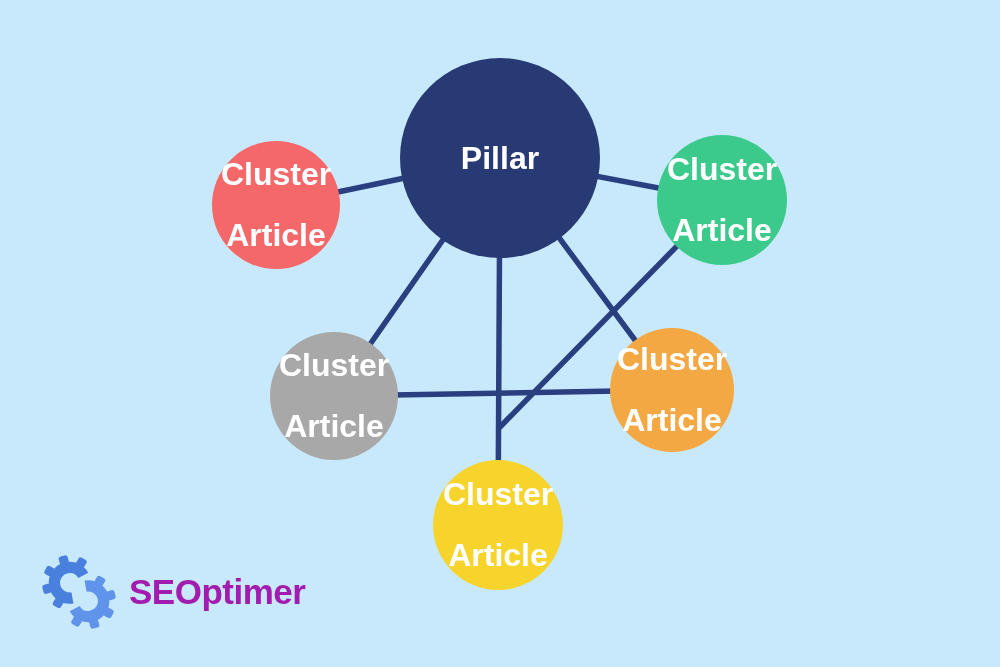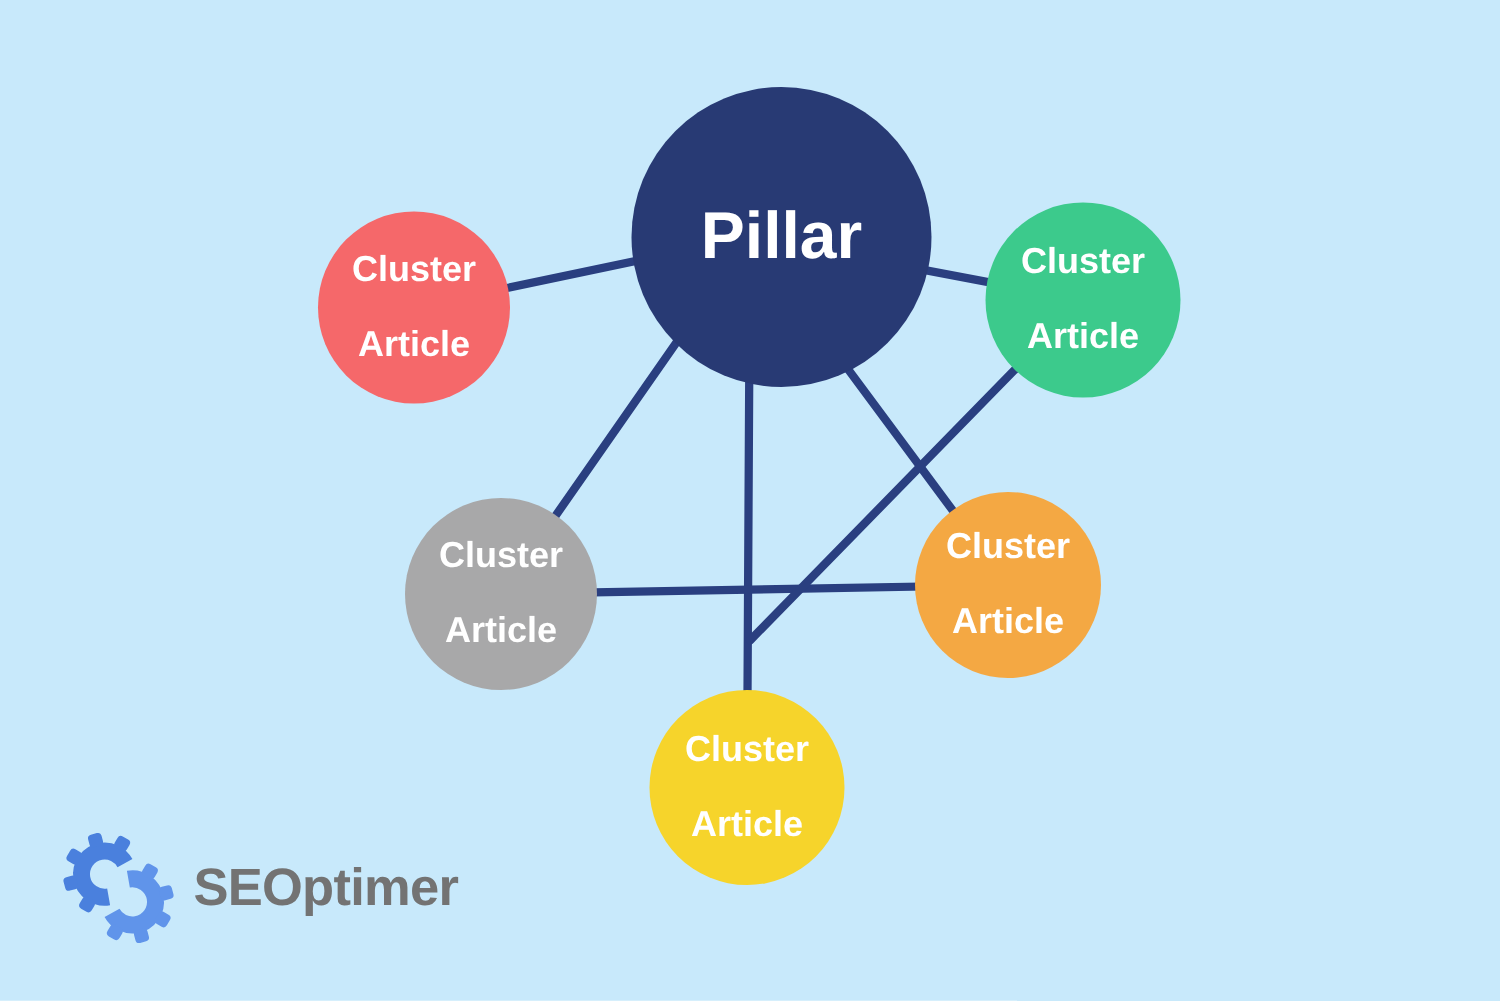--- a/index.html
+++ b/index.html
@@ -24,27 +24,27 @@
     position: absolute;
     border-radius: 50%;
     display: flex;
     flex-direction: column;
     align-items: center;
     justify-content: center;
     text-align: center;
     font-weight: 700;
   }
   .node .node-line { display: block; }
-  .node-pillar   { left: 421px; top:  58px; width: 200px; height: 200px; font-size: 44px; line-height: 1.32; }
+  .node-pillar   { left: 400px; top:  58px; width: 200px; height: 200px; font-size: 32px; line-height: 1.32; }
   .node-red      { left: 212px; top: 141px; width: 128px; height: 128px; }
   .node-green    { left: 657px; top: 135px; width: 130px; height: 130px; }
   .node-gray     { left: 270px; top: 332px; width: 128px; height: 128px; }
   .node-orange   { left: 610px; top: 328px; width: 124px; height: 124px; }
   .node-yellow   { left: 433px; top: 460px; width: 130px; height: 130px; }
-  .cluster { font-size: 24px; line-height: 1.42; gap: 16px; }
+  .cluster { font-size: 32px; line-height: 1.42; gap: 16px; }
   .logo {
     position: absolute;
     left: 42px; top: 554px;
     display: flex;
     align-items: center;
     gap: 13px;
   }
   .logo-icon { width: 74px; height: 76px; }
   .logo-text {
     font-size: 35px;
@@ -114,16 +114,16 @@
         <circle cx="45" cy="45" r="15" fill="none" stroke-width="11" stroke-dasharray="65.4 200" transform="rotate(-100 45 45)"></circle>
         <g stroke="none">
           <rect x="40.5" y="18" width="9" height="8.5" rx="2.5" transform="rotate(30 45 45)"></rect>
           <rect x="40.5" y="18" width="9" height="8.5" rx="2.5" transform="rotate(75 45 45)"></rect>
           <rect x="40.5" y="18" width="9" height="8.5" rx="2.5" transform="rotate(120 45 45)"></rect>
           <rect x="40.5" y="18" width="9" height="8.5" rx="2.5" transform="rotate(165 45 45)"></rect>
           <rect x="40.5" y="18" width="9" height="8.5" rx="2.5" transform="rotate(210 45 45)"></rect>
         </g>
       </g>
     </svg>
-    <span class="logo-text" style="color: #737373;">SEOptimer</span>
+    <span class="logo-text" style="color: #a21caf;">SEOptimer</span>
   </div>
 
 </div>
 
 </body></html>

